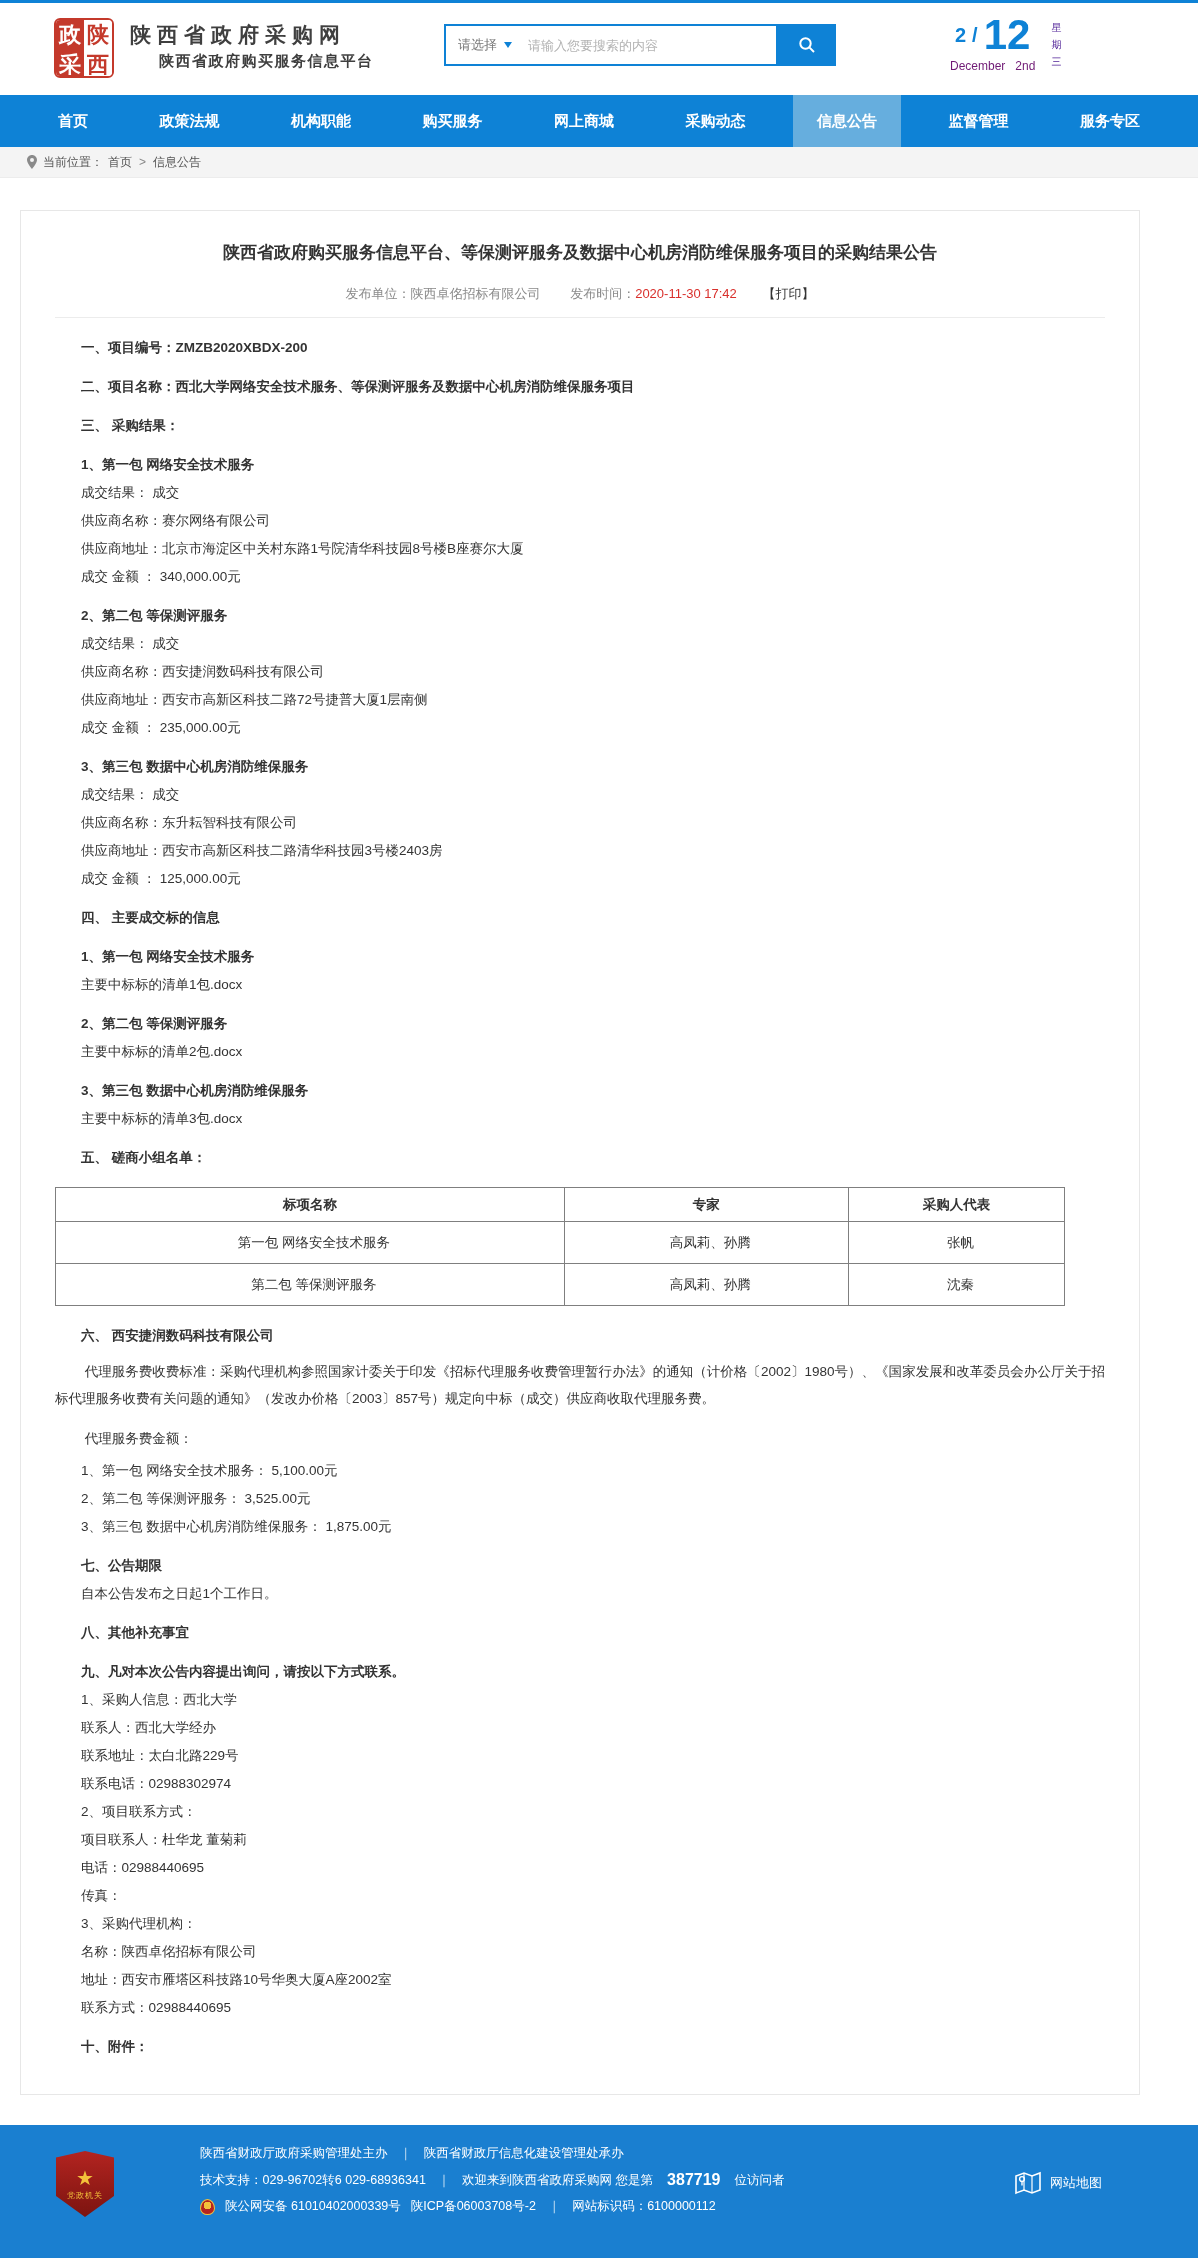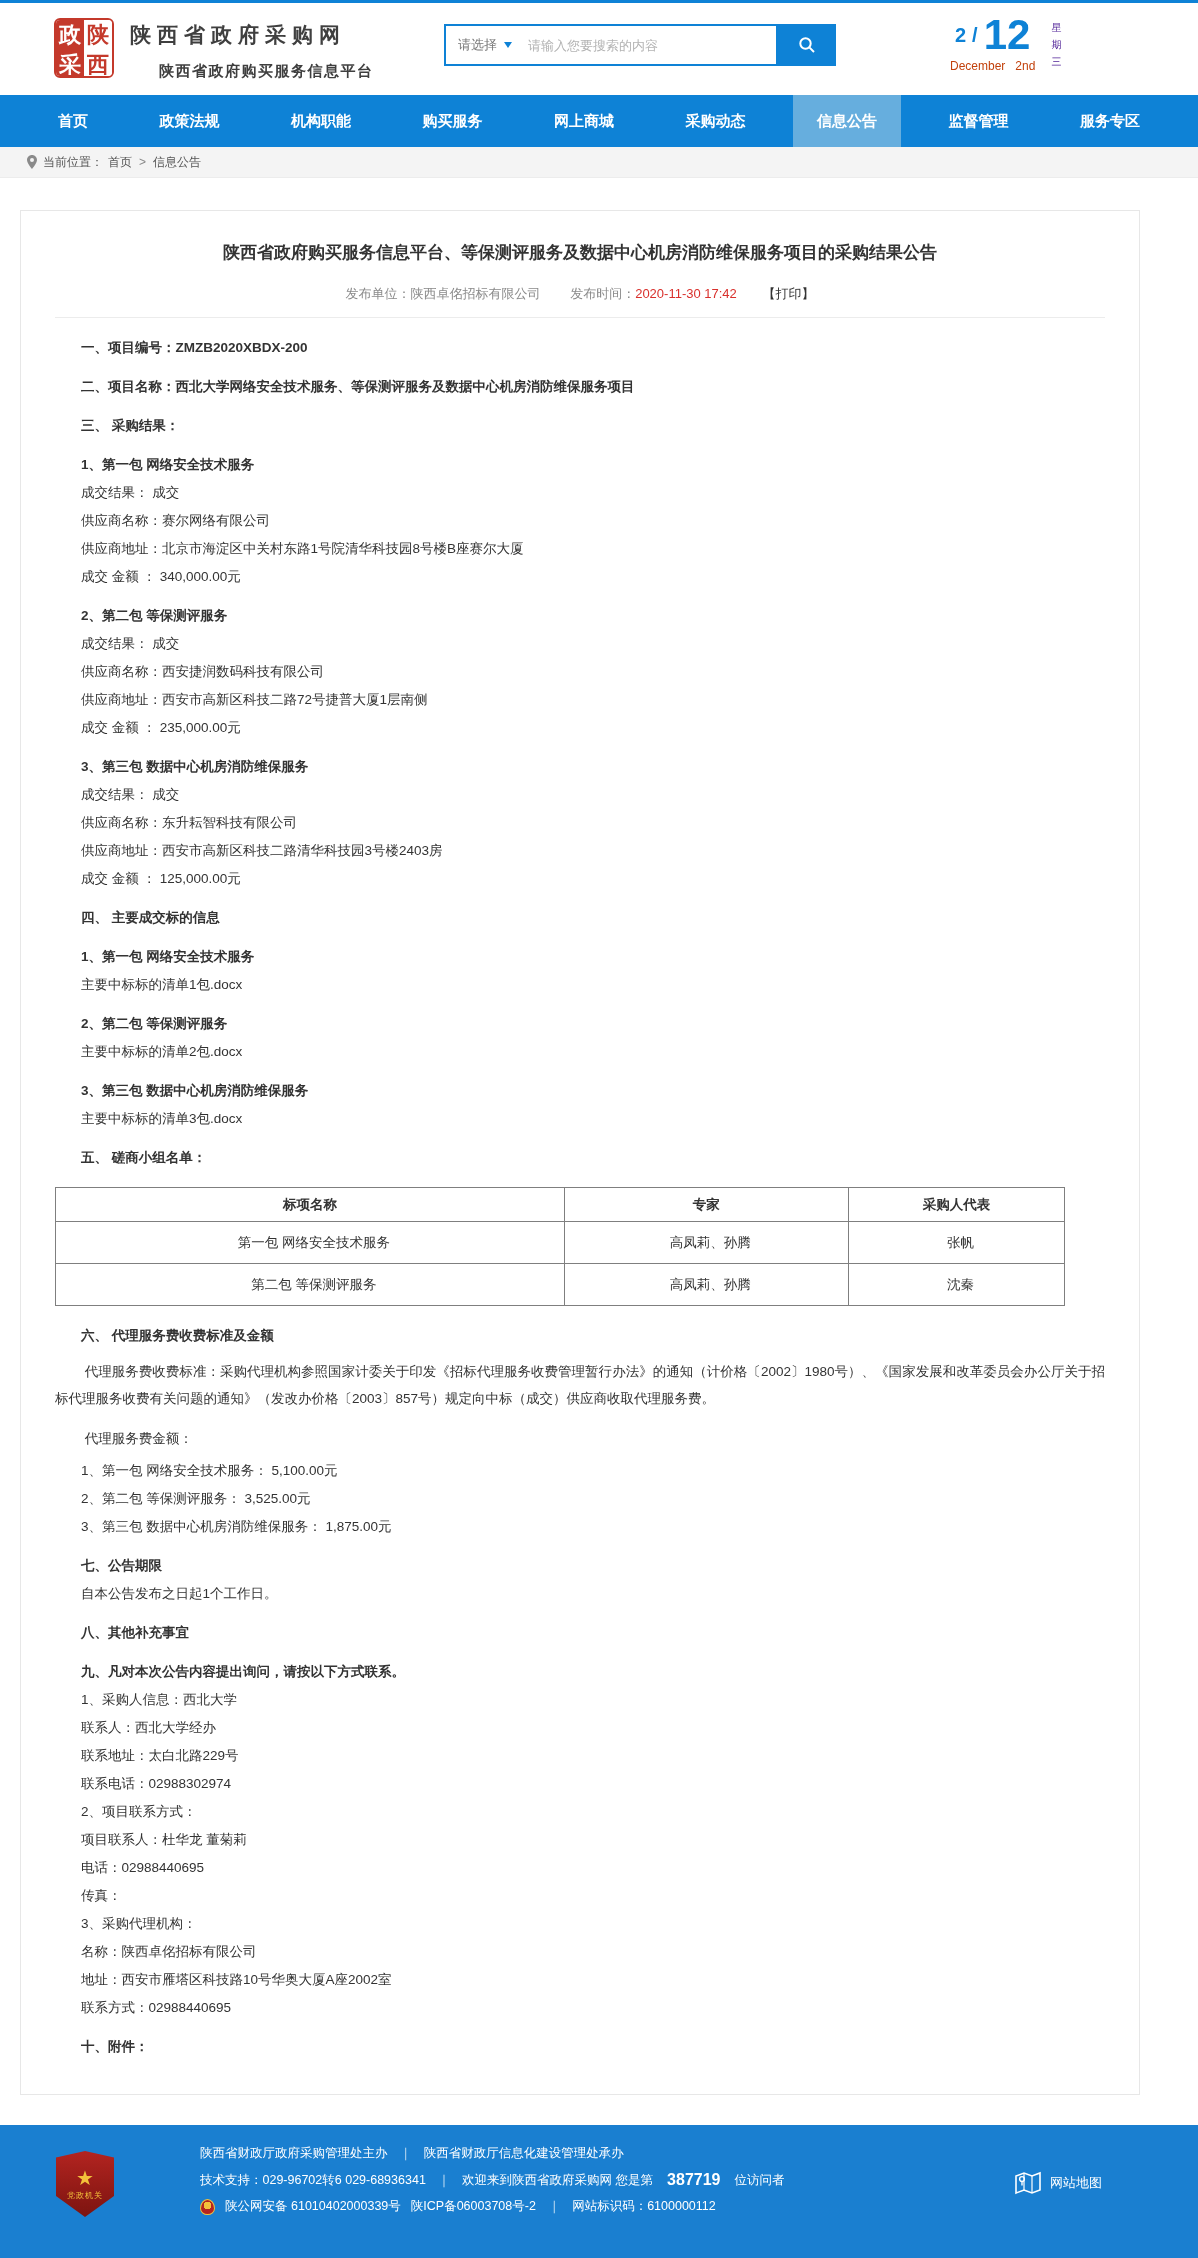--- a/index.html
+++ b/index.html
@@ -11,37 +11,37 @@
   #topbar { height:3px; background:#0e82d6; }
 
   
   #header { position:relative; height:92px; background:#fff; }
   .logo { position:absolute; left:54px; top:15px; width:60px; height:60px; border:2px solid #c4392b; border-radius:6px; display:grid; grid-template-columns:1fr 1fr; grid-template-rows:1fr 1fr; overflow:hidden; }
   .logo span { display:flex; align-items:center; justify-content:center; font-size:22px; font-weight:bold; }
   .logo .r { background:#c4392b; color:#fff; }
   .logo .w { background:#fff; color:#c4392b; }
   .site-titles { position:absolute; left:130px; top:18px; }
   .site-title { font-size:21px; font-weight:bold; color:#3f3f3f; letter-spacing:6px; }
-  .site-subtitle { font-size:15px; font-weight:600; color:#3f3f3f; letter-spacing:1.5px; margin-top:13px;padding-left:29px; }
+  .site-subtitle { font-size:15px; font-weight:600; color:#3f3f3f; letter-spacing:1.5px; margin-top:3px;padding-left:29px; }
 
   .search { position:absolute; left:444px; top:21px; display:flex; height:42px; }
   .sbox { display:flex; align-items:center; width:334px; border:2px solid #0e82d6; background:#fff; }
   .s-select { display:flex; align-items:center; gap:7px; padding:0 10px 0 12px; font-size:13px; color:#777; cursor:pointer; white-space:nowrap; }
   .caret { width:0; height:0; border-left:4px solid transparent; border-right:4px solid transparent; border-top:6px solid #0e82d6; }
   .s-input { flex:1; border:0; outline:none; font-size:13px; color:#0c4a6e; padding:0 6px; font-family:inherit; }
   .s-input::placeholder { color:#b3b3b3; }
   .s-btn { width:58px; border:0; background:#0e82d6; cursor:pointer; display:flex; align-items:center; justify-content:center; }
 
   .cal { position:absolute; left:950px; top:10px; display:flex; gap:16px; }
   .cal-nums { text-align:center; }
   .cal-row { display:flex; align-items:center; justify-content:center; gap:6px; }
   .cal-month { font-size:20px; color:#0e82d6; font-weight:bold; }
   .cal-slash { font-size:20px; color:#0e82d6; font-weight:bold; }
   .cal-day { font-size:42px; line-height:44px; color:#0e82d6; font-weight:bold; }
-  .cal-en { font-size:12px; color:#c2410c; margin-top:2px; display:flex; gap:10px; justify-content:center; }
+  .cal-en { font-size:12px; color:#701a75; margin-top:2px; display:flex; gap:10px; justify-content:center; }
   .cal-week { font-size:10px; color:#4c1d95; width:16px; line-height:17px; word-break:break-all; padding-top:6px; }
 
   
   #nav { height:52px; background:#0e82d6; display:flex; justify-content:space-between; padding:0 34px; }
   .nav-item { line-height:52px; padding:0 24px; color:#fff; font-size:15px; font-weight:bold; cursor:pointer; white-space:nowrap; }
   .nav-item.active { background:#66aede; }
 
   
   #breadcrumb { height:31px; background:#f4f4f4; border-bottom:1px solid #ececec; display:flex; align-items:center; padding-left:26px; font-size:12px; color:#555; gap:5px; }
   #breadcrumb .sep { color:#888; margin:0 2px; }
@@ -205,21 +205,21 @@
               <td>高凤莉、孙腾</td>
               <td>张帆</td>
             </tr>
             <tr>
               <td>第二包 等保测评服务</td>
               <td>高凤莉、孙腾</td>
               <td>沈秦</td>
             </tr>
           </tbody>
         </table>
-        <div class="blk-h">六、 代理服务费收费标准及金额</div>
+        <div class="blk-h">六、 西安捷润数码科技有限公司</div>
         <div class="blk-indent">代理服务费收费标准：采购代理机构参照国家计委关于印发《招标代理服务收费管理暂行办法》的通知（计价格〔2002〕1980号）、《国家发展和改革委员会办公厅关于招标代理服务收费有关问题的通知》（发改办价格〔2003〕857号）规定向中标（成交）供应商收取代理服务费。</div>
         <div class="blk-indent">代理服务费金额：</div>
         <div class="blk-p">1、第一包 网络安全技术服务： 5,100.00元</div>
         <div class="blk-p">2、第二包 等保测评服务： 3,525.00元</div>
         <div class="blk-p">3、第三包 数据中心机房消防维保服务： 1,875.00元</div>
         <div class="blk-h">七、公告期限</div>
         <div class="blk-p">自本公告发布之日起1个工作日。</div>
         <div class="blk-h">八、其他补充事宜</div>
         <div class="blk-h">九、凡对本次公告内容提出询问，请按以下方式联系。</div>
         <div class="blk-p">1、采购人信息：西北大学</div>

